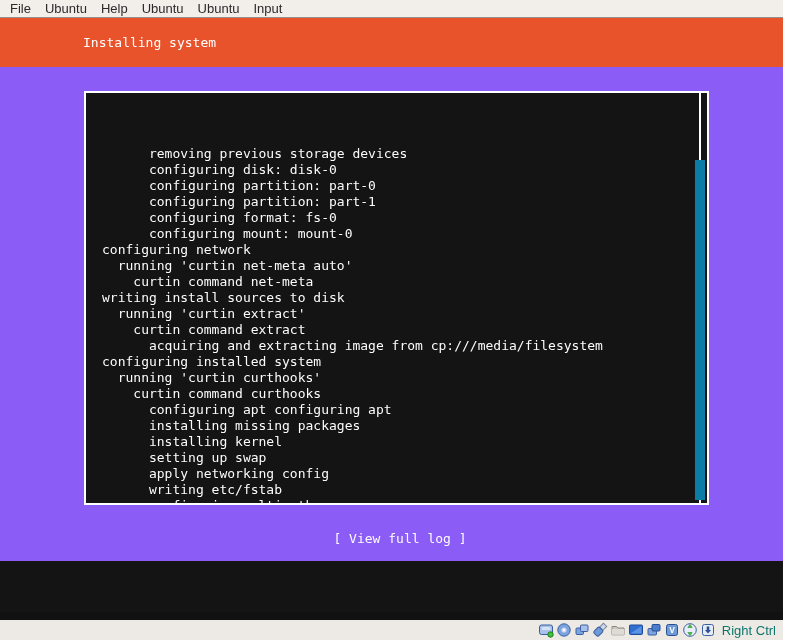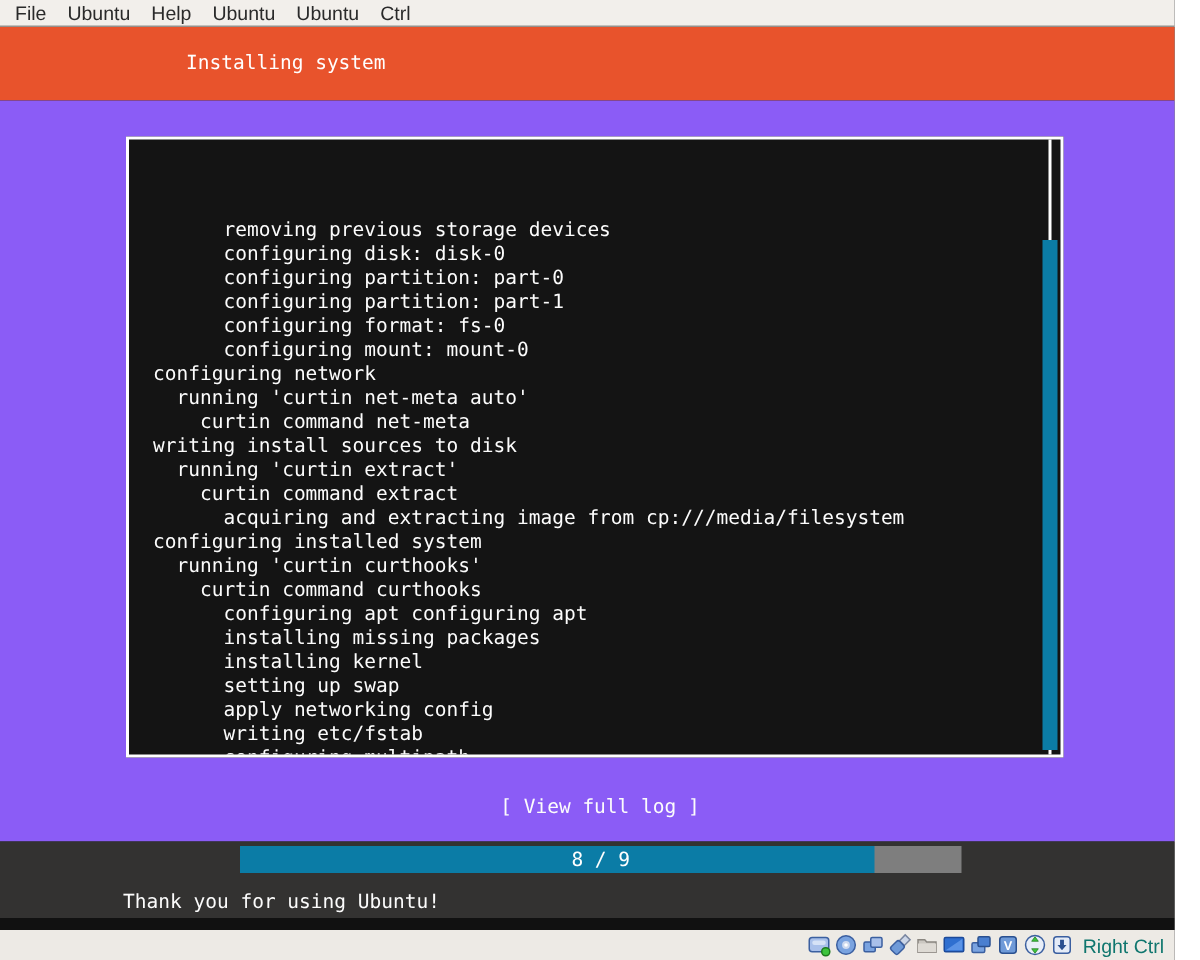--- a/index.html
+++ b/index.html
@@ -12,21 +12,21 @@
     position:absolute; left:0; top:0; width:800px; height:18px;
     background:#f2efeb; border-bottom:1px solid #94908c;
     display:flex; align-items:center; padding-left:3px;
     font-size:13px; color:#2a2a2a;
   }
   .menu-item { padding:0 7px; line-height:17px; cursor:default; }
 
   
   .vm-header {
     position:absolute; left:0; top:18px; width:800px; height:49px;
-    background:#e8532c; display:flex; align-items:center;padding-left:41px;
+    background:#e8532c; display:flex; align-items:center;
   }
   .vm-header .title {
     margin-left:83px; color:#ffffff;
     font-family:"DejaVu Sans Mono", monospace; font-size:13px;
   }
 
   
   .vm-content { position:absolute; left:0; top:67px; width:800px; height:494px; background:#8b5cf6; }
 
   .logbox {
@@ -85,45 +85,38 @@
 <body>
 
 <div class="screen">
 
   <div class="menubar">
     <span class="menu-item">File</span>
     <span class="menu-item">Ubuntu</span>
     <span class="menu-item">Help</span>
     <span class="menu-item">Ubuntu</span>
     <span class="menu-item">Ubuntu</span>
-    <span class="menu-item">Ctrl</span>
+    <span class="menu-item">Input</span>
   </div>
 
   <div class="vm-header" style="background: rgb(232, 83, 44);">
     <span class="title">Installing system</span>
   </div>
 
   <div class="vm-content">
     <div class="logbox">
       <div class="loglines">
         
       <div>      removing previous storage devices</div><div>      configuring disk: disk-0</div><div>      configuring partition: part-0</div><div>      configuring partition: part-1</div><div>      configuring format: fs-0</div><div>      configuring mount: mount-0</div><div>configuring network</div><div>  running 'curtin net-meta auto'</div><div>    curtin command net-meta</div><div>writing install sources to disk</div><div>  running 'curtin extract'</div><div>    curtin command extract</div><div>      acquiring and extracting image from cp:///media/filesystem</div><div>configuring installed system</div><div>  running 'curtin curthooks'</div><div>    curtin command curthooks</div><div>      configuring apt configuring apt</div><div>      installing missing packages</div><div>      installing kernel</div><div>      setting up swap</div><div>      apply networking config</div><div>      writing etc/fstab</div><div>      configuring multipath</div></div>
       <div class="scroll-track"></div>
       <div class="scroll-thumb"></div>
     </div>
     <button class="viewlog-btn">[ View full log ]</button>
   </div>
 
-  <div class="footerband">
-    <div class="progressbar">
-      <div class="progress-fill" style="width: 88%; background: rgb(11, 124, 166);"></div>
-      <div class="progress-label">8 / 9</div>
-    </div>
-    <div class="thanks">Thank you for using Ubuntu!</div>
-  </div>
 
   <div class="blackstrip"></div>
 
   <div class="statusbar">
 
     <span class="sb-icon">
       <svg viewBox="0 0 16 16">
           <rect x="1.5" y="3" width="13" height="9.5" rx="2" fill="#a9c0ea" stroke="#3b5fa0"></rect>
           <rect x="3.5" y="5" width="9" height="3" rx="1.5" fill="#d6e2f6"></rect>
           <circle cx="12.5" cy="12.5" r="2.7" fill="#3ec43e" stroke="#1e7a1e"></circle>

